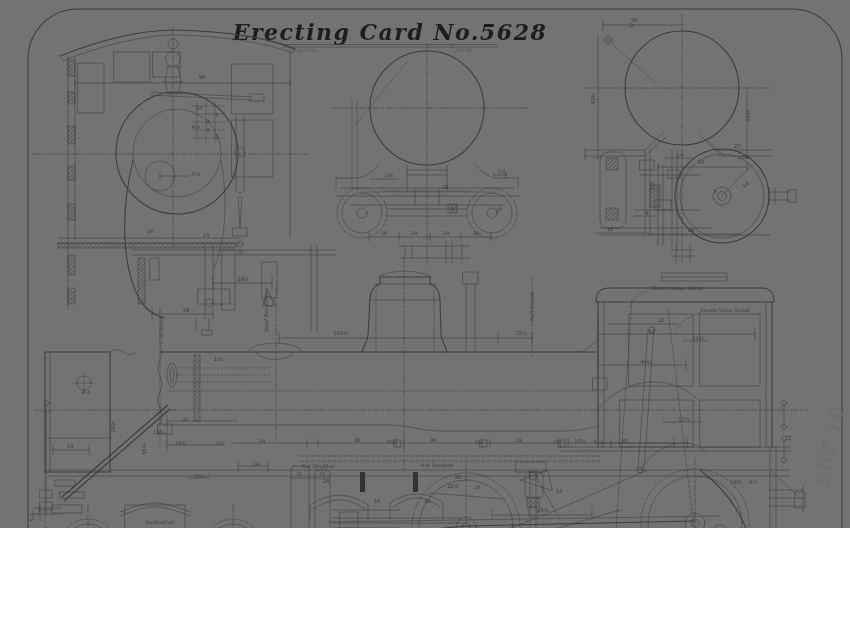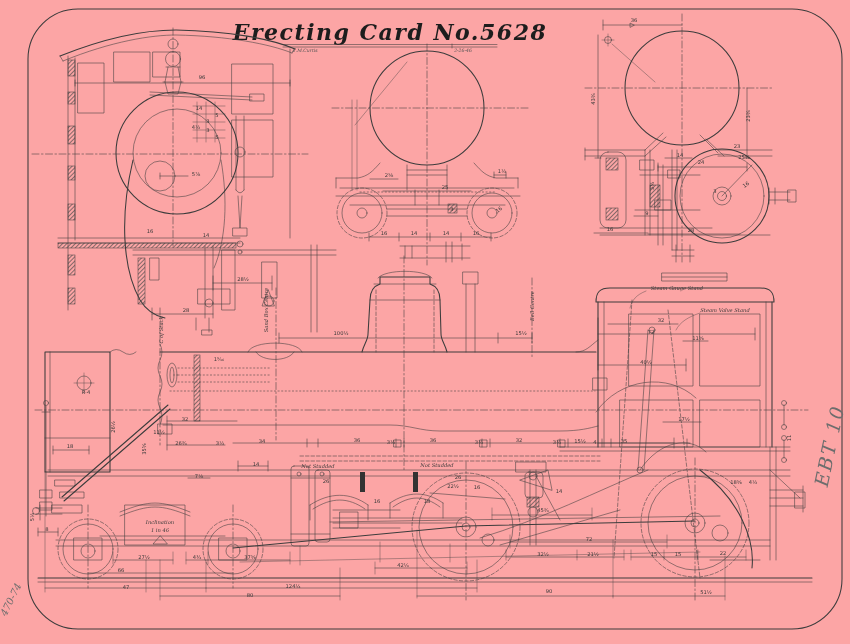--- a/index.html
+++ b/index.html
@@ -1,16 +1,16 @@
 <!DOCTYPE html>
 <html><head>
 <meta charset="utf-8">
 <style>
   html,body{margin:0;padding:0;background:#ffffff;}
-  #sheet{position:relative;width:850px;height:644px;background:#fca5a5;overflow:hidden;text-align:center;}
+  #sheet{position:relative;width:850px;height:528px;background:#737373;overflow:hidden;text-align:center;}
   svg{position:absolute;inset:0;}
   .ln{stroke:#3c3c3c;fill:none;stroke-width:.55;stroke-linecap:round;stroke-linejoin:round;}
   .md{stroke-width:1.05;}
   .thin{stroke-width:.4;}
   .cl{stroke-dasharray:7 2.5 1.5 2.5;}
   .dsh{stroke-dasharray:3.5 2;}
   .dot{stroke-dasharray:1.2 2.4;}
   .hk{fill:url(#hp);stroke:#3c3c3c;stroke-width:.5;}
   .bk{fill:#333;stroke:none;}
   .wh{fill:none;}

